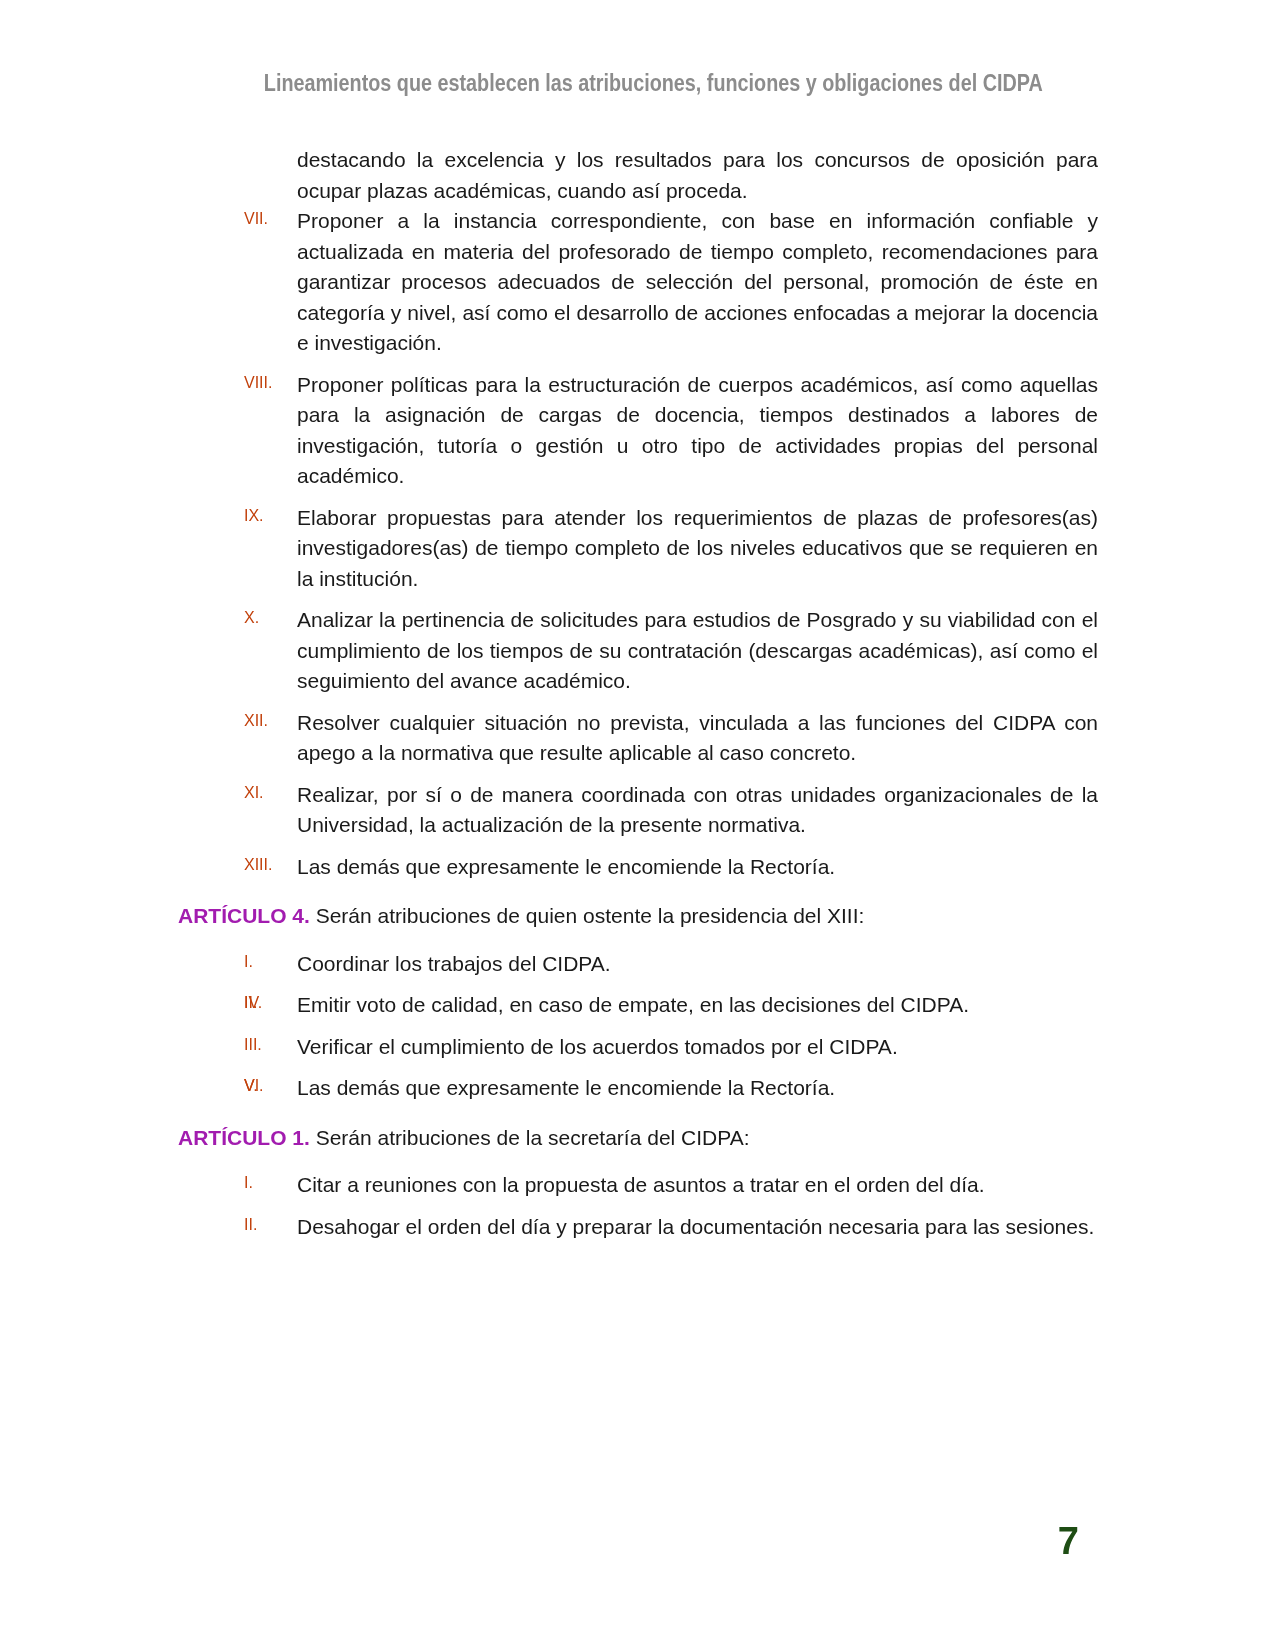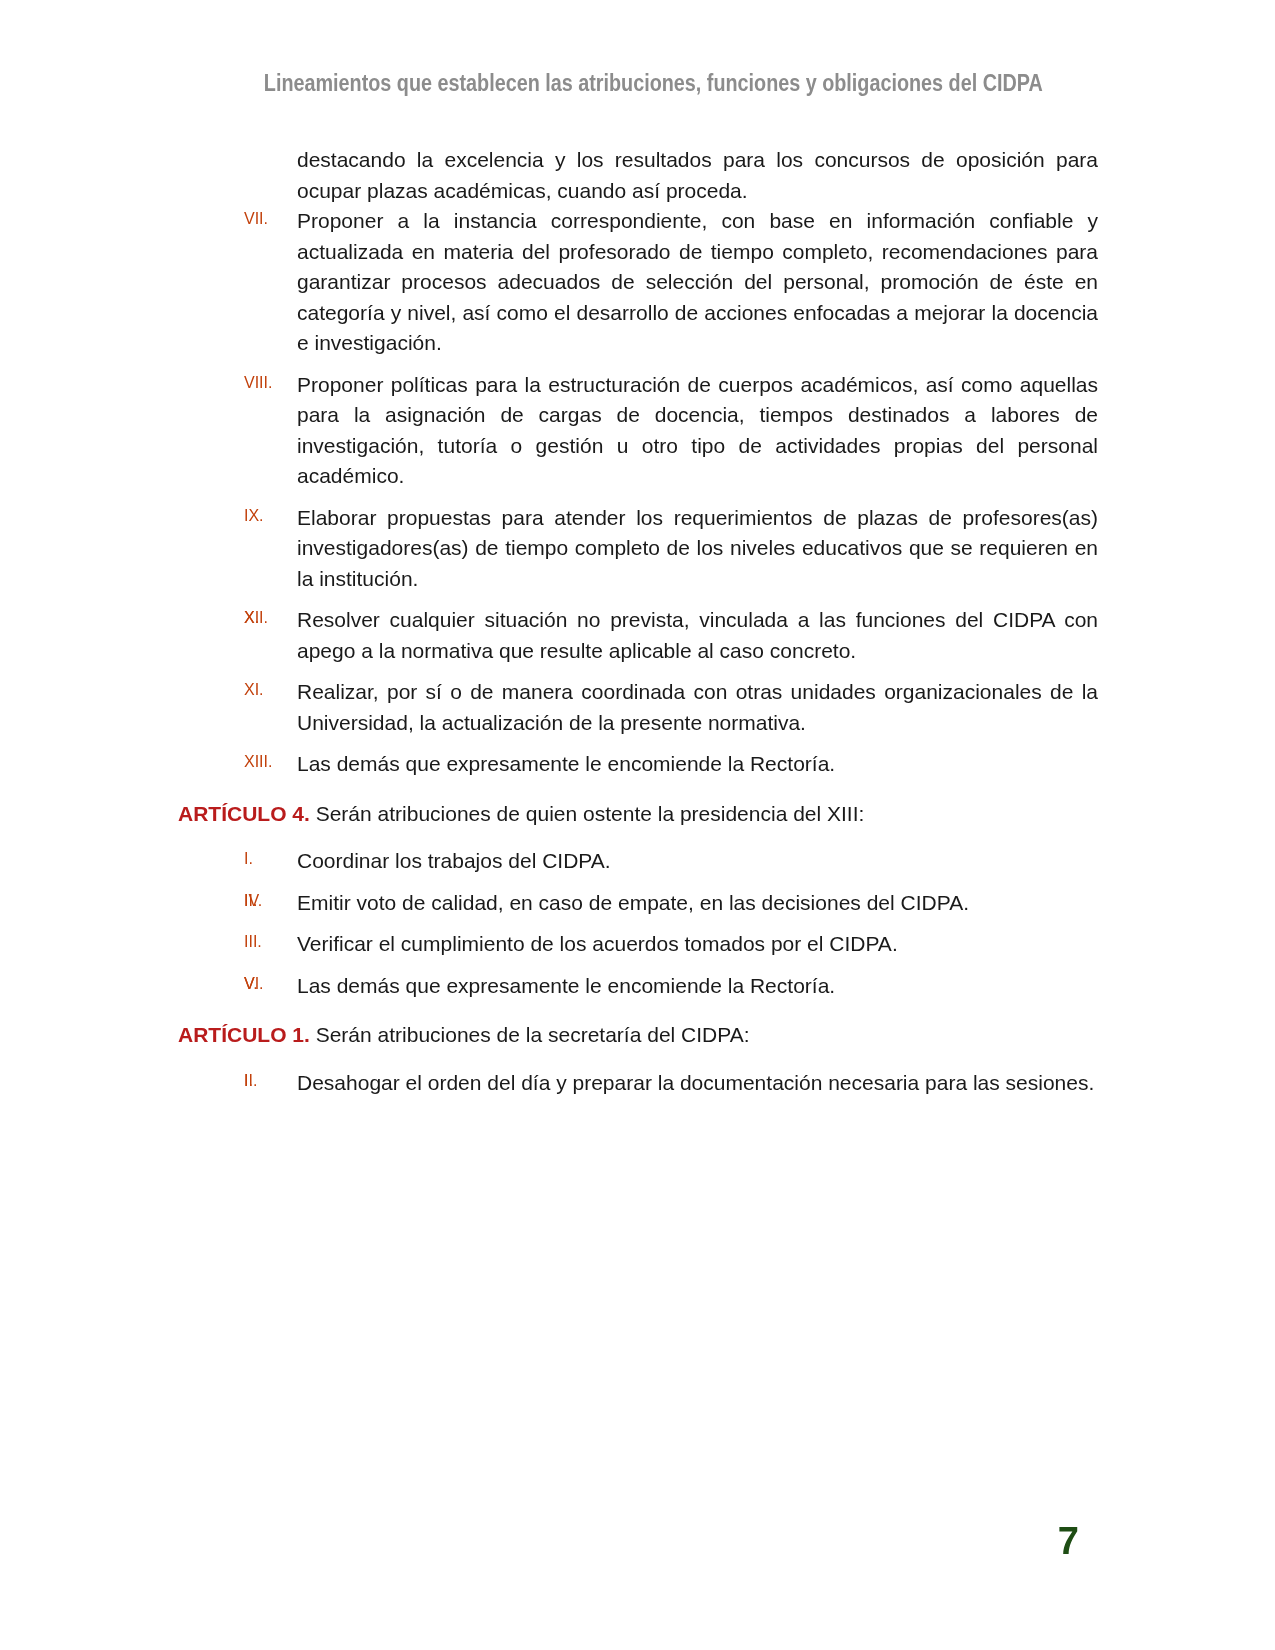--- a/index.html
+++ b/index.html
@@ -18,21 +18,21 @@
     position: absolute; top: 145px; left: 178px; width: 920px;
     font-size: 21px; line-height: 30.5px;
   }
   .item { position: relative; padding-left: 119px; margin-bottom: 11px; text-align: justify; }
   .item .num {
     position: absolute; left: 59px; top: -2px; color: #c2410c; font-size: 16px; margin-left: 7px;
   }
   .item .txt { display: block; }
   .cont { padding-left: 119px; text-align: justify; }
   .article { margin: 19px 0 17px 0; }
-  .article .label { font-weight: bold; color: #b91c1c; text-align: right; }
+  .article .label { font-weight: bold; color: #a21caf; text-align: right; }
   .pagenum {
     position: absolute; top: 1520px; right: 196px;
     font-weight: bold; font-size: 38px; color: #1e4d14;
   }
 </style>
 </head>
 <body>
 
 <div class="header">Lineamientos que establecen las atribuciones, funciones y obligaciones del CIDPA</div>
 
@@ -47,20 +47,21 @@
     <div class="item">
         <span class="num">VIII.</span>
         <span class="txt">Proponer políticas para la estructuración de cuerpos académicos, así como aquellas para la asignación de cargas de docencia, tiempos destinados a labores de investigación, tutoría o gestión u otro tipo de actividades propias del personal académico.</span>
       </div>
     <div class="item">
         <span class="num">IX.</span>
         <span class="txt">Elaborar propuestas para atender los requerimientos de plazas de profesores(as) investigadores(as) de tiempo completo de los niveles educativos que se requieren en la institución.</span>
       </div>
     <div class="item">
         <span class="num">X.</span>
+        <span class="txt">Analizar la pertinencia de solicitudes para estudios de Posgrado y su viabilidad con el cumplimiento de los tiempos de su contratación (descargas académicas), así como el seguimiento del avance académico.</span>
       </div>
     <div class="item">
         <span class="num">XII.</span>
         <span class="txt">Resolver cualquier situación no prevista, vinculada a las funciones del CIDPA con apego a la normativa que resulte aplicable al caso concreto.</span>
       </div>
     <div class="item">
         <span class="num">XI.</span>
         <span class="txt">Realizar, por sí o de manera coordinada con otras unidades organizacionales de la Universidad, la actualización de la presente normativa.</span>
       </div>
     <div class="item">
@@ -96,20 +97,21 @@
         <span class="txt">Las demás que expresamente le encomiende la Rectoría.</span>
       </div>
   </div>
 
   <div class="article">
     <span class="label">ARTÍCULO 1.</span><span> Serán atribuciones de la secretaría del CIDPA:</span>
   </div>
   <div>
     <div class="item">
         <span class="num">I.</span>
+        <span class="txt">Citar a reuniones con la propuesta de asuntos a tratar en el orden del día.</span>
       </div>
     <div class="item">
         <span class="num">II.</span>
         <span class="txt">Desahogar el orden del día y preparar la documentación necesaria para las sesiones.</span>
       </div>
   </div>
 </div>
 
 <div class="pagenum">7</div>
 

